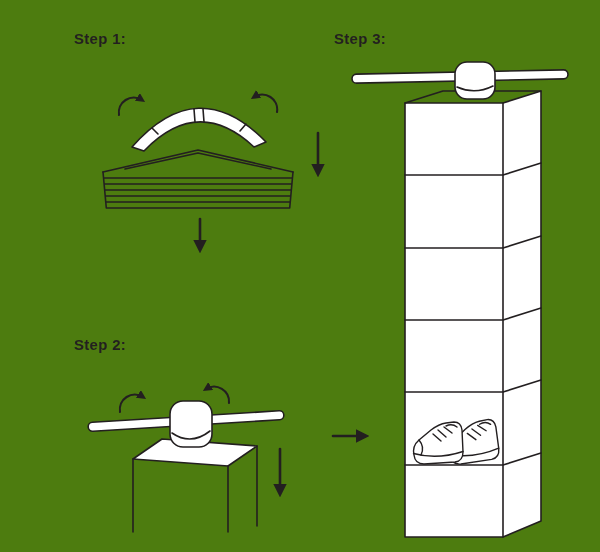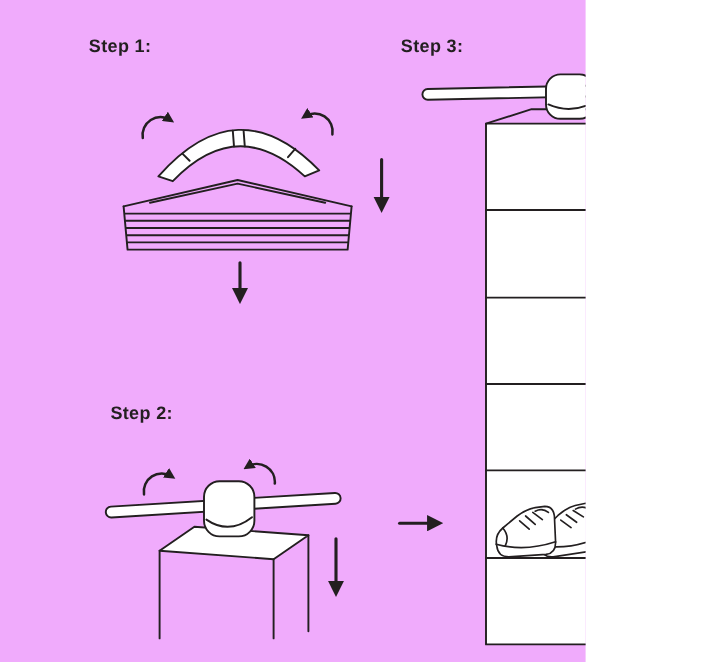--- a/index.html
+++ b/index.html
@@ -1,35 +1,35 @@
 <!DOCTYPE html>
 <html><head>
 <meta charset="utf-8">
 <style>
   html,body{margin:0;padding:0}
   body{
     width:600px;height:552px;background:#ffffff;
     font-family:"Liberation Sans",sans-serif;
   }
-  .canvas{position:relative;width:488px;height:552px;background:#f0abfc;overflow:hidden}
+  .canvas{position:relative;width:600px;height:552px;background:#4d7c0f;overflow:hidden}
   .step-label{
     position:absolute;
     font-weight:bold;font-size:15px;letter-spacing:.3px;color:#231f20;
     white-space:nowrap;
   }
   svg.diagram{position:absolute;left:0;top:0}
 </style>
 </head>
 <body>
 
 <div class="canvas">
 
   <div class="step-label" style="left:74px;top:30px">Step 1:</div>
   <div class="step-label" style="left:334px;top:30px">Step 3:</div>
-  <div class="step-label" style="left:92px;top:336px">Step 2:</div>
+  <div class="step-label" style="left:74px;top:336px">Step 2:</div>
 
   <svg class="diagram" width="600" height="552" viewBox="0 0 600 552">
     <defs>
       <marker id="ah-big" viewBox="0 0 10 10" refX="6" refY="5" markerWidth="5.2" markerHeight="5.2" orient="auto">
         <path d="M0,0 L10,5 L0,10 Z" fill="#231f20" stroke="none"></path>
       </marker>
       <marker id="ah-small" viewBox="0 0 10 10" refX="6" refY="5" markerWidth="4.4" markerHeight="4.4" orient="auto">
         <path d="M0,0 L10,5 L0,10 Z" fill="#231f20" stroke="none"></path>
       </marker>
       <g id="sneaker">

